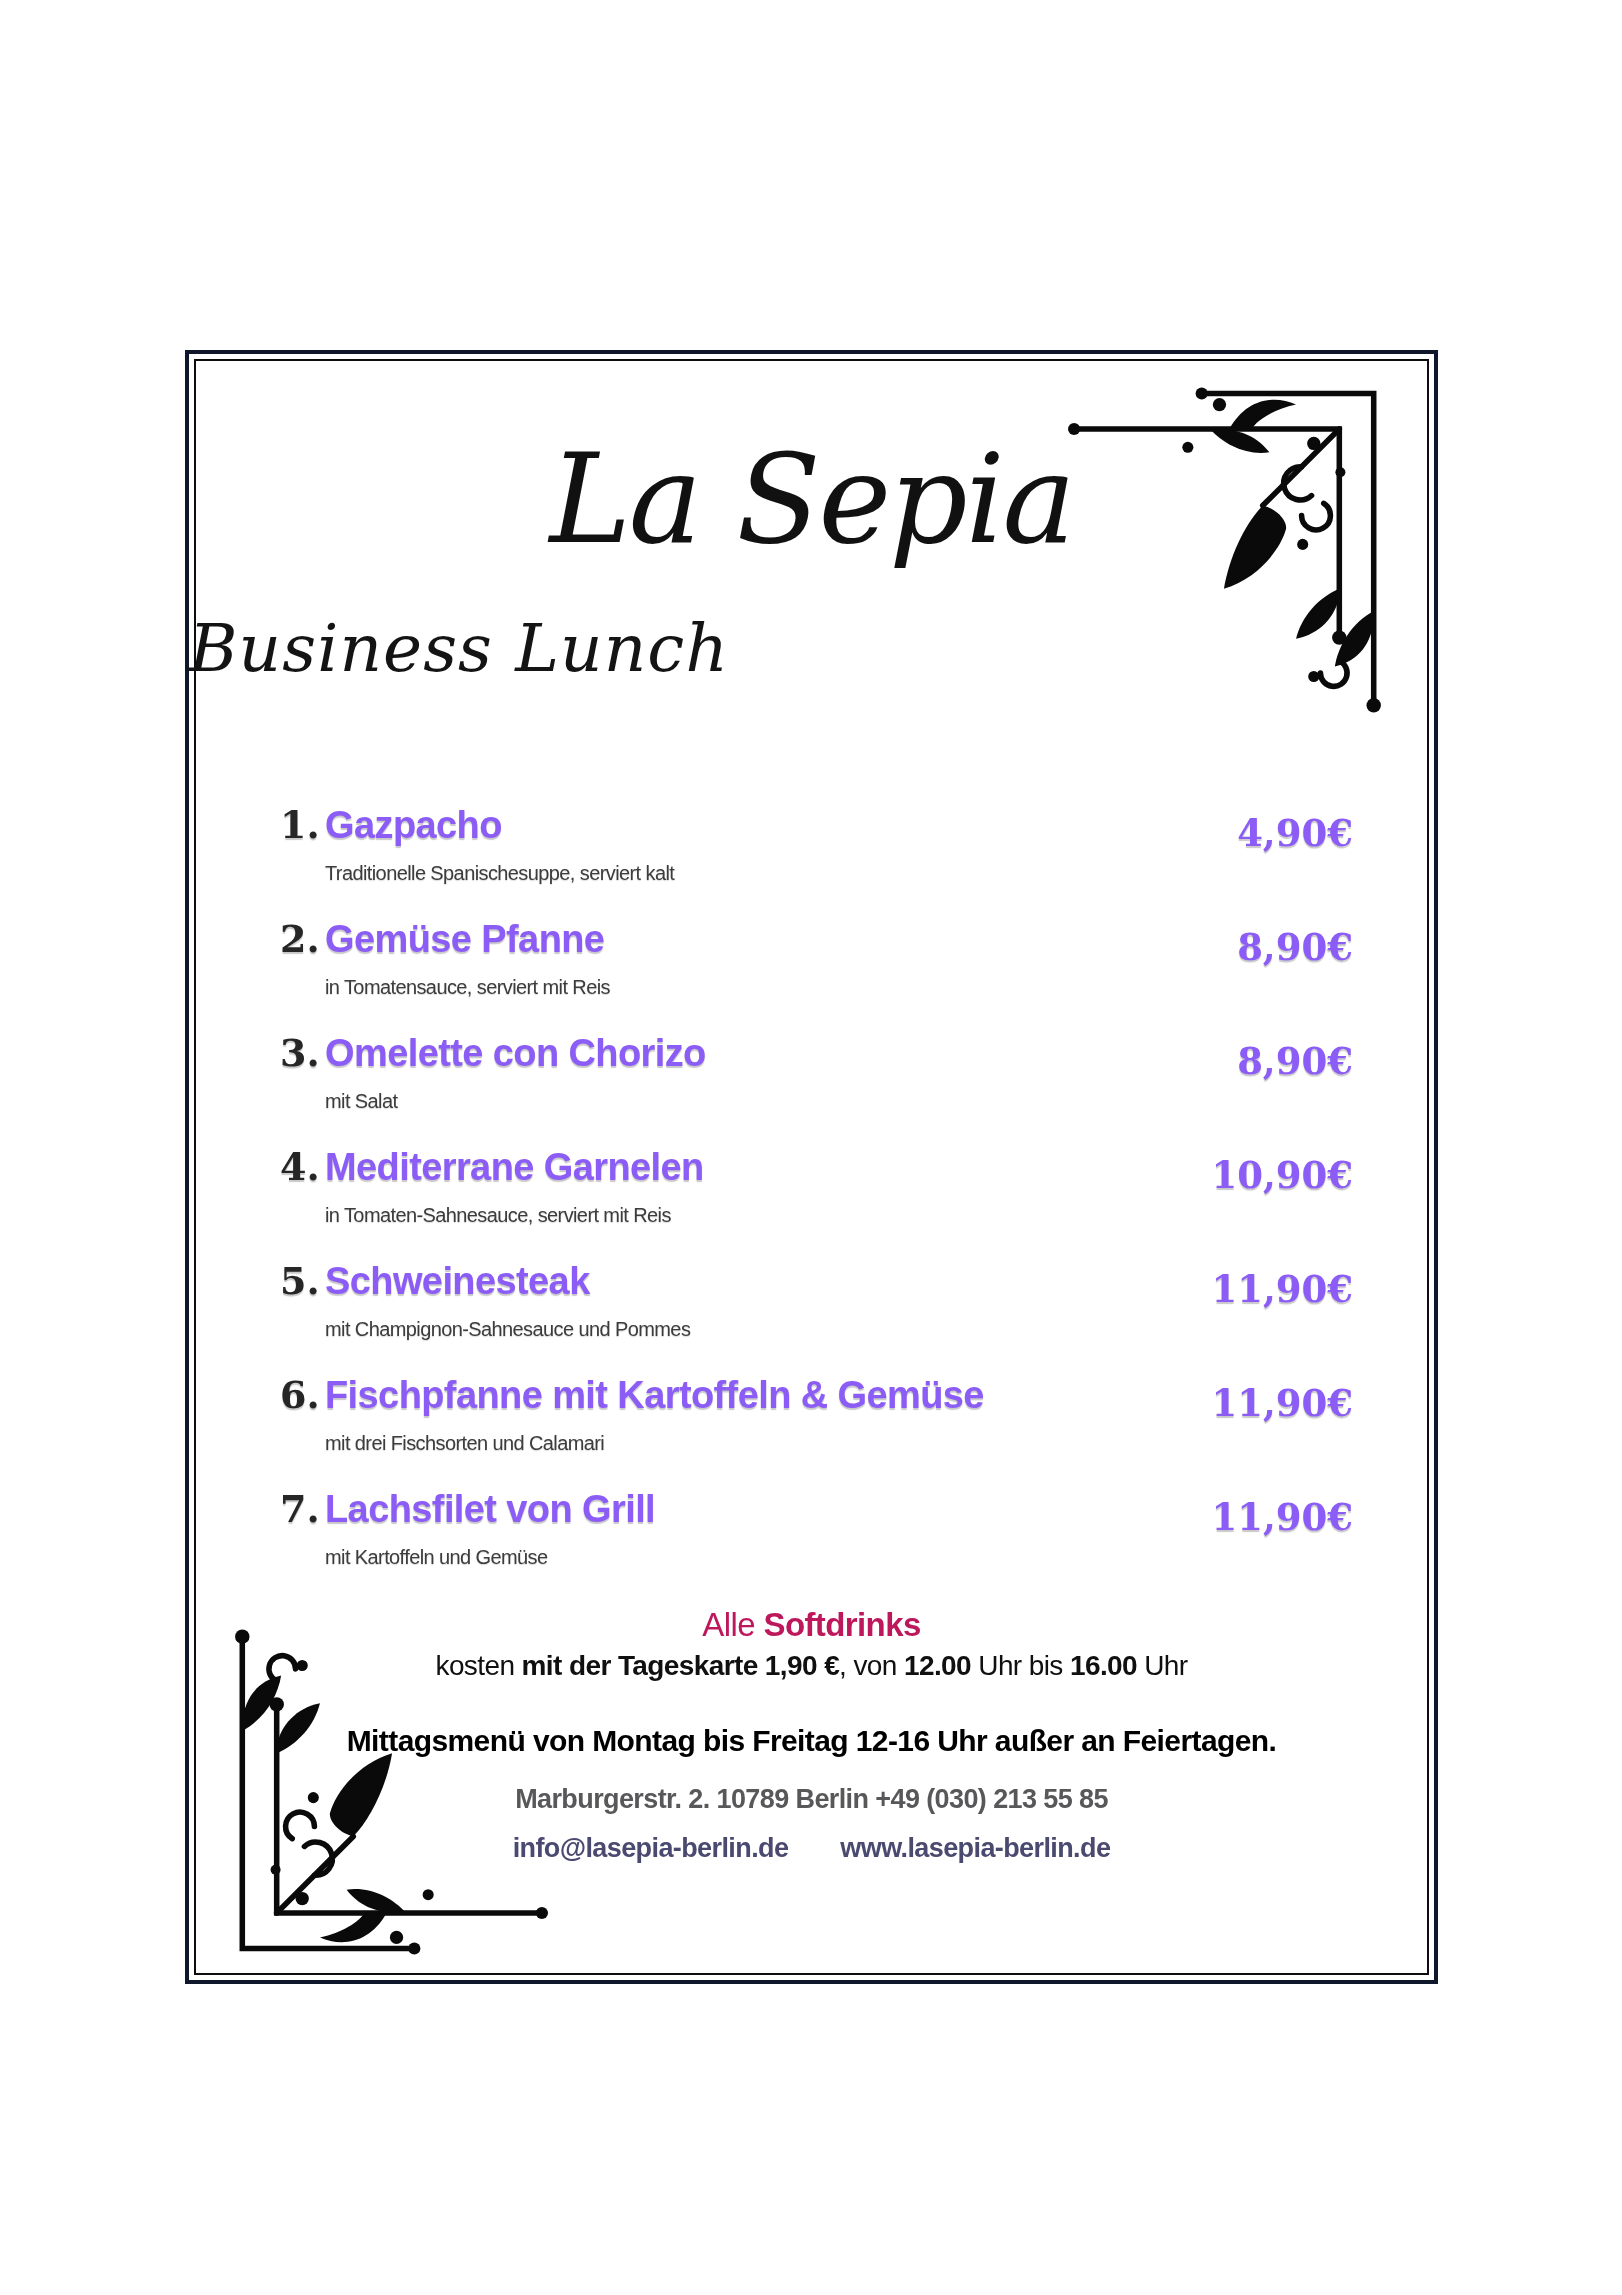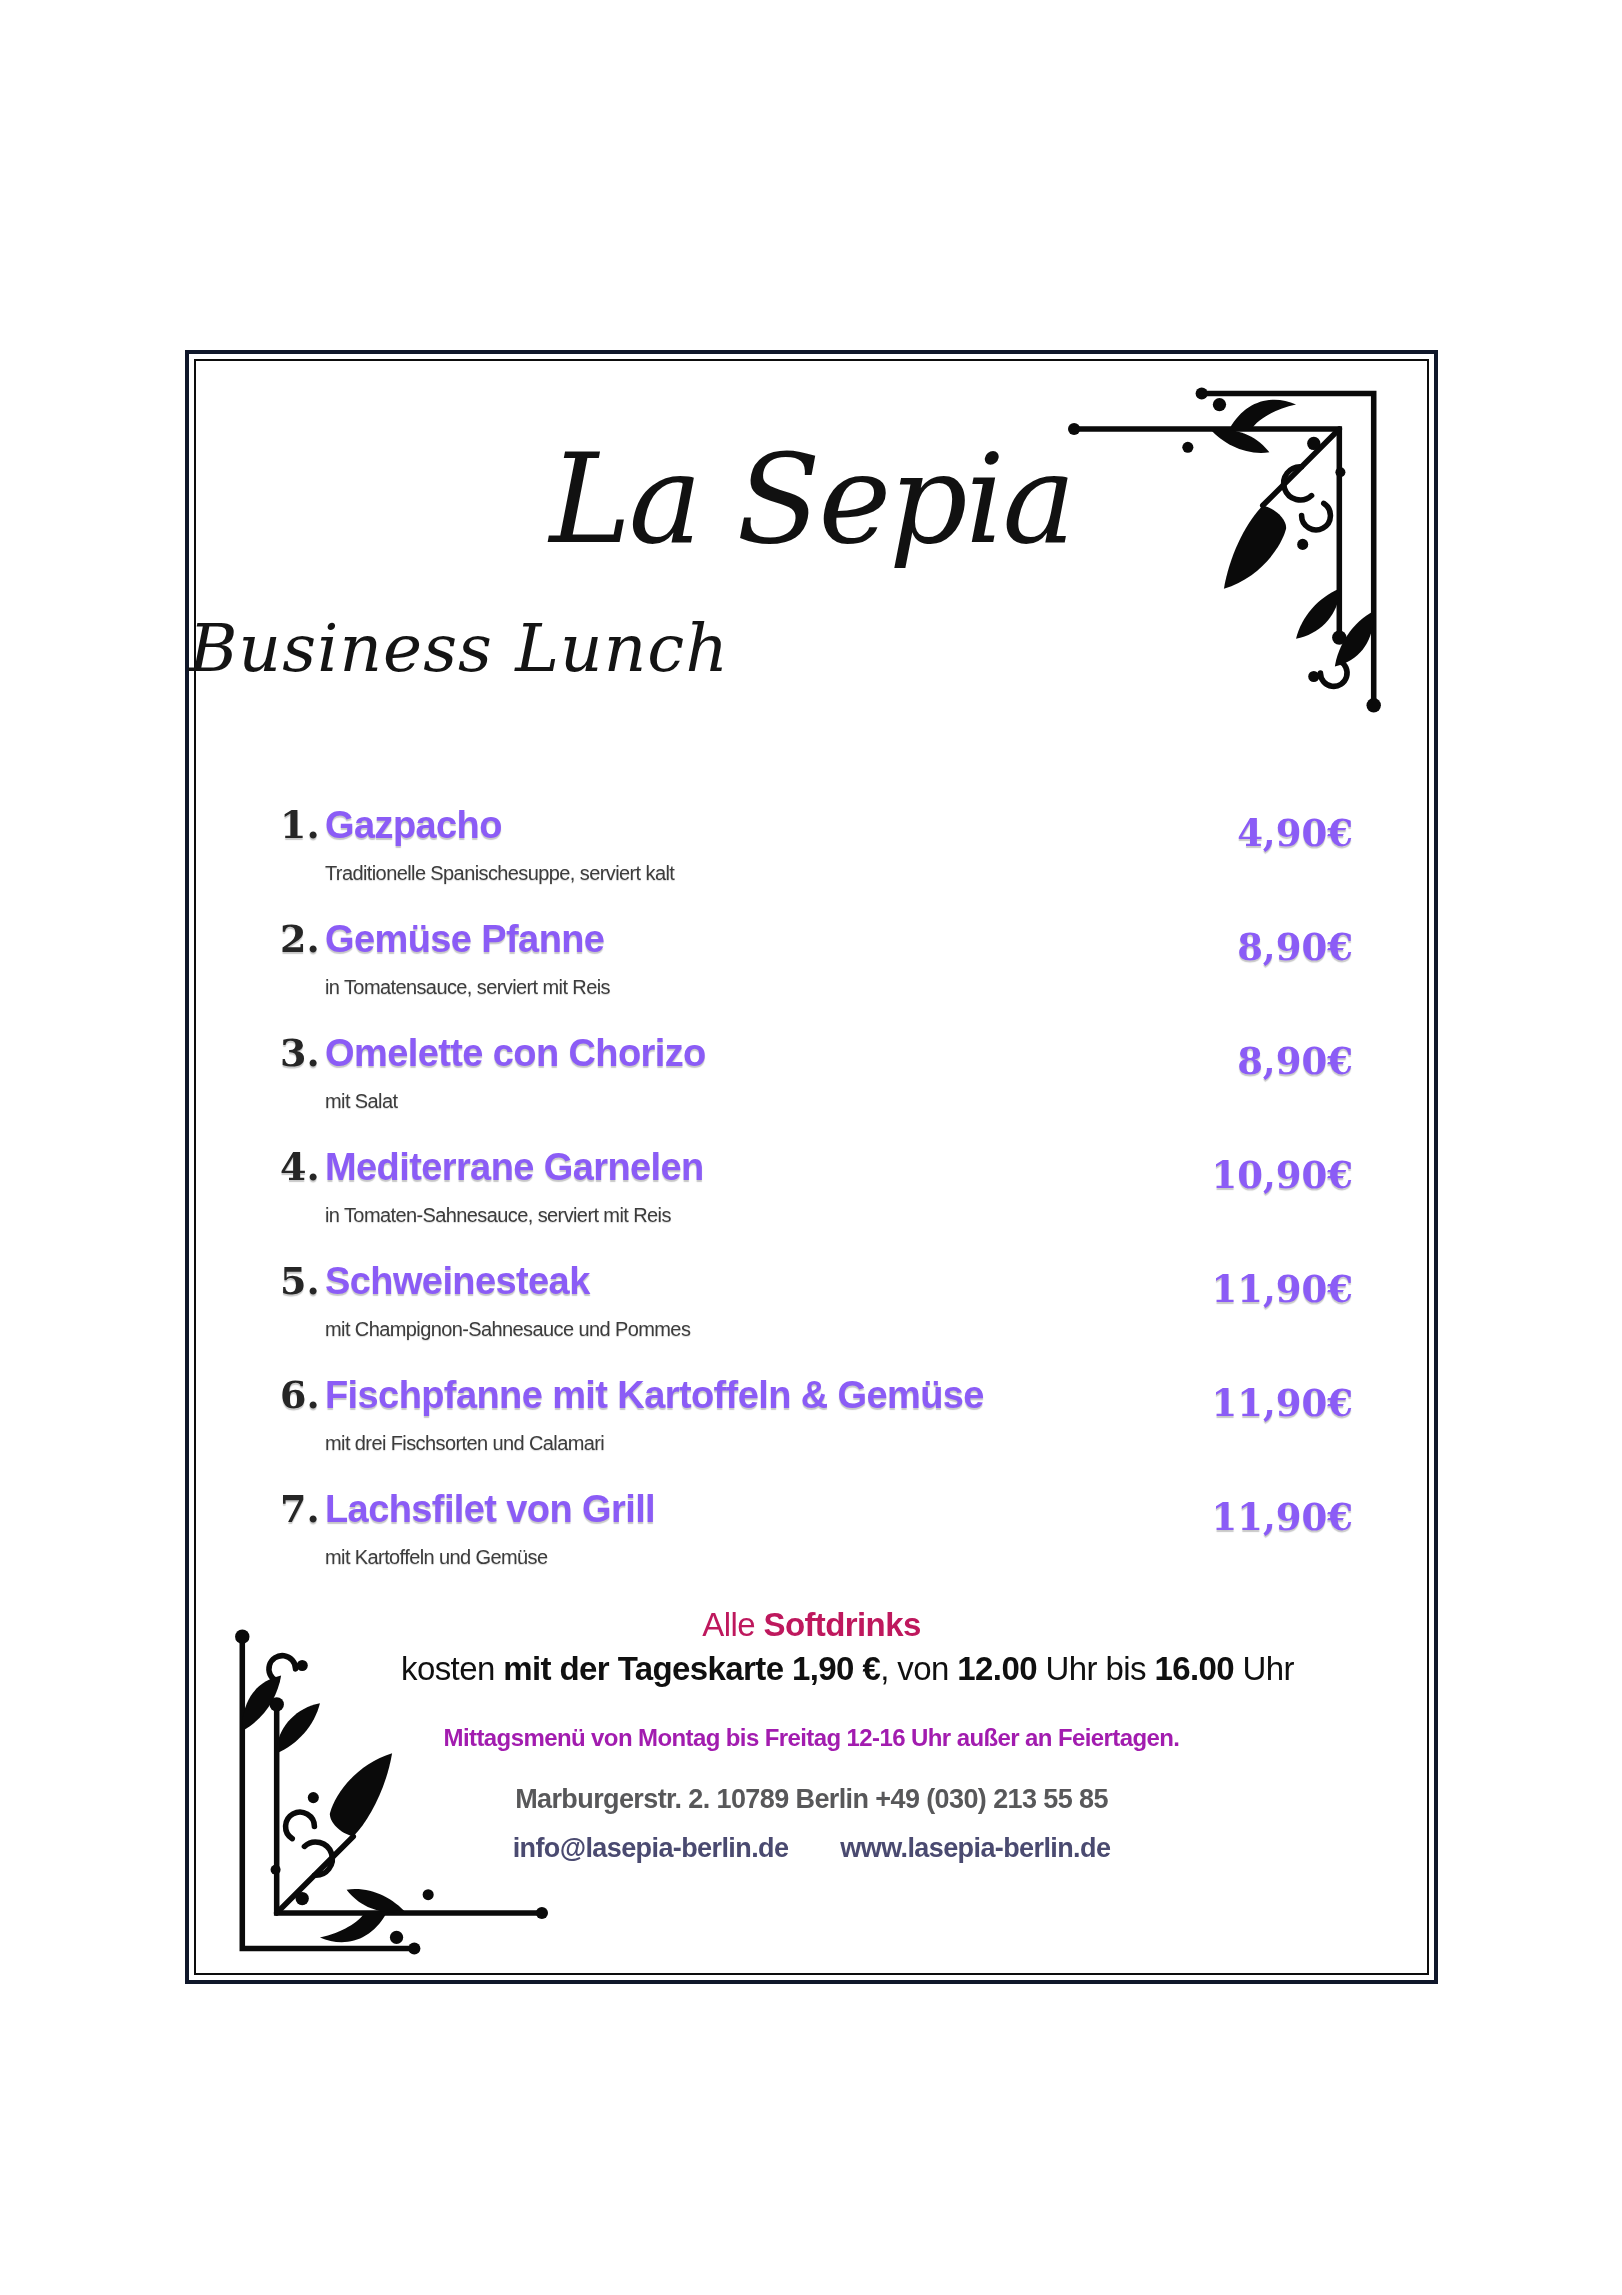--- a/index.html
+++ b/index.html
@@ -144,31 +144,30 @@
     white-space: nowrap;
   }
   .softdrinks-1 {
     top: 1252px;
     font-size: 33px;
     letter-spacing: -0.6px;
     color: #be185d;
   }
   .softdrinks-2 {
     top: 1296px;
-    font-size: 33px;
+    font-size: 28px;
     letter-spacing: -0.6px;
     color: #101010;
-    margin-left: 36px;
   }
   .hours-note {
     top: 1370px;
-    font-size: 24px;
-    font-weight: 700;
-    letter-spacing: -0.6px;
-    color: #a21caf;
+    font-size: 30px;
+    font-weight: 700;
+    letter-spacing: -0.6px;
+    color: #000000;
   }
   .address-line {
     top: 1430px;
     font-size: 27px;
     font-weight: 700;
     letter-spacing: -0.6px;
     color: #58585a;
   }
   .links-line {
     top: 1479px;

